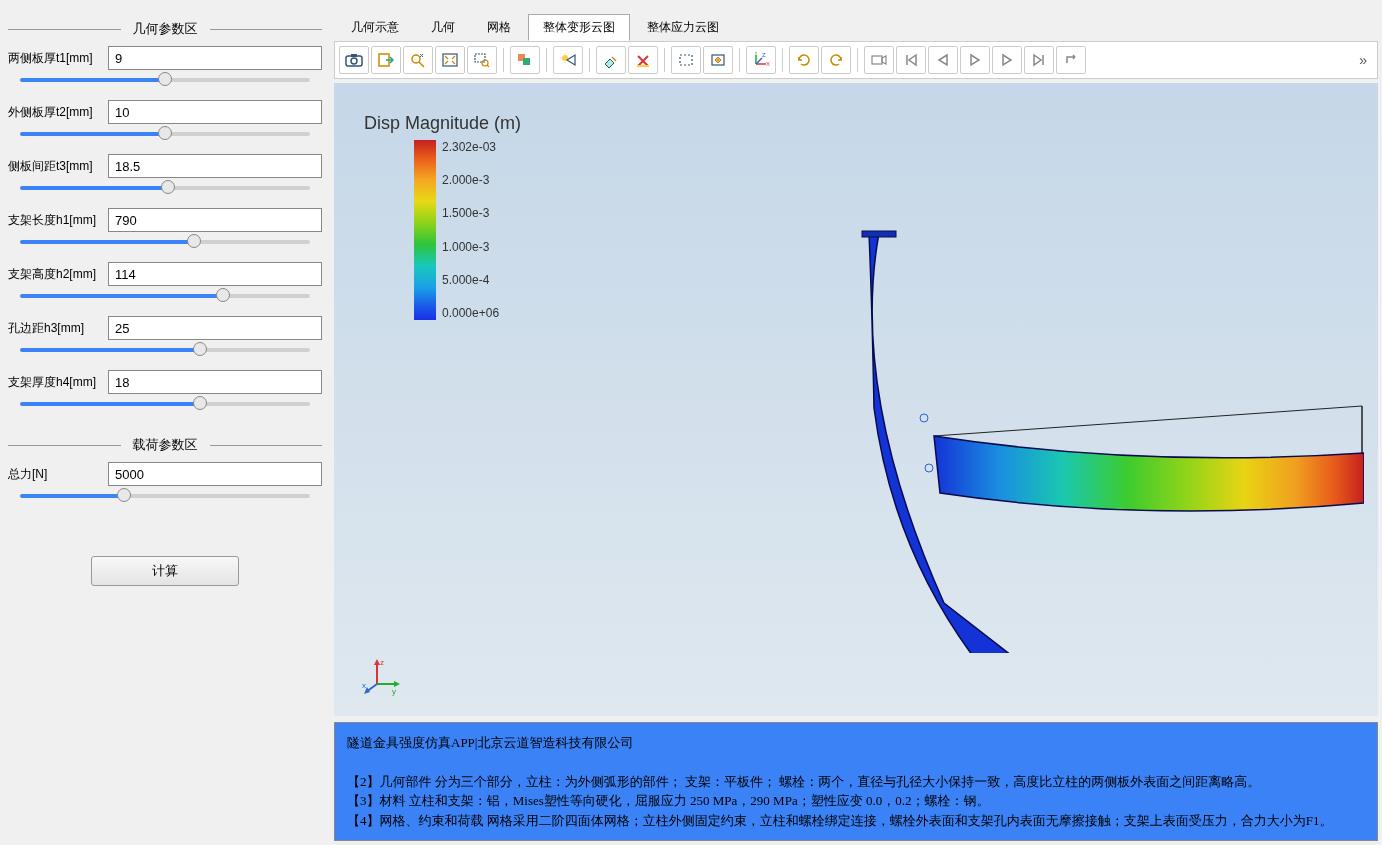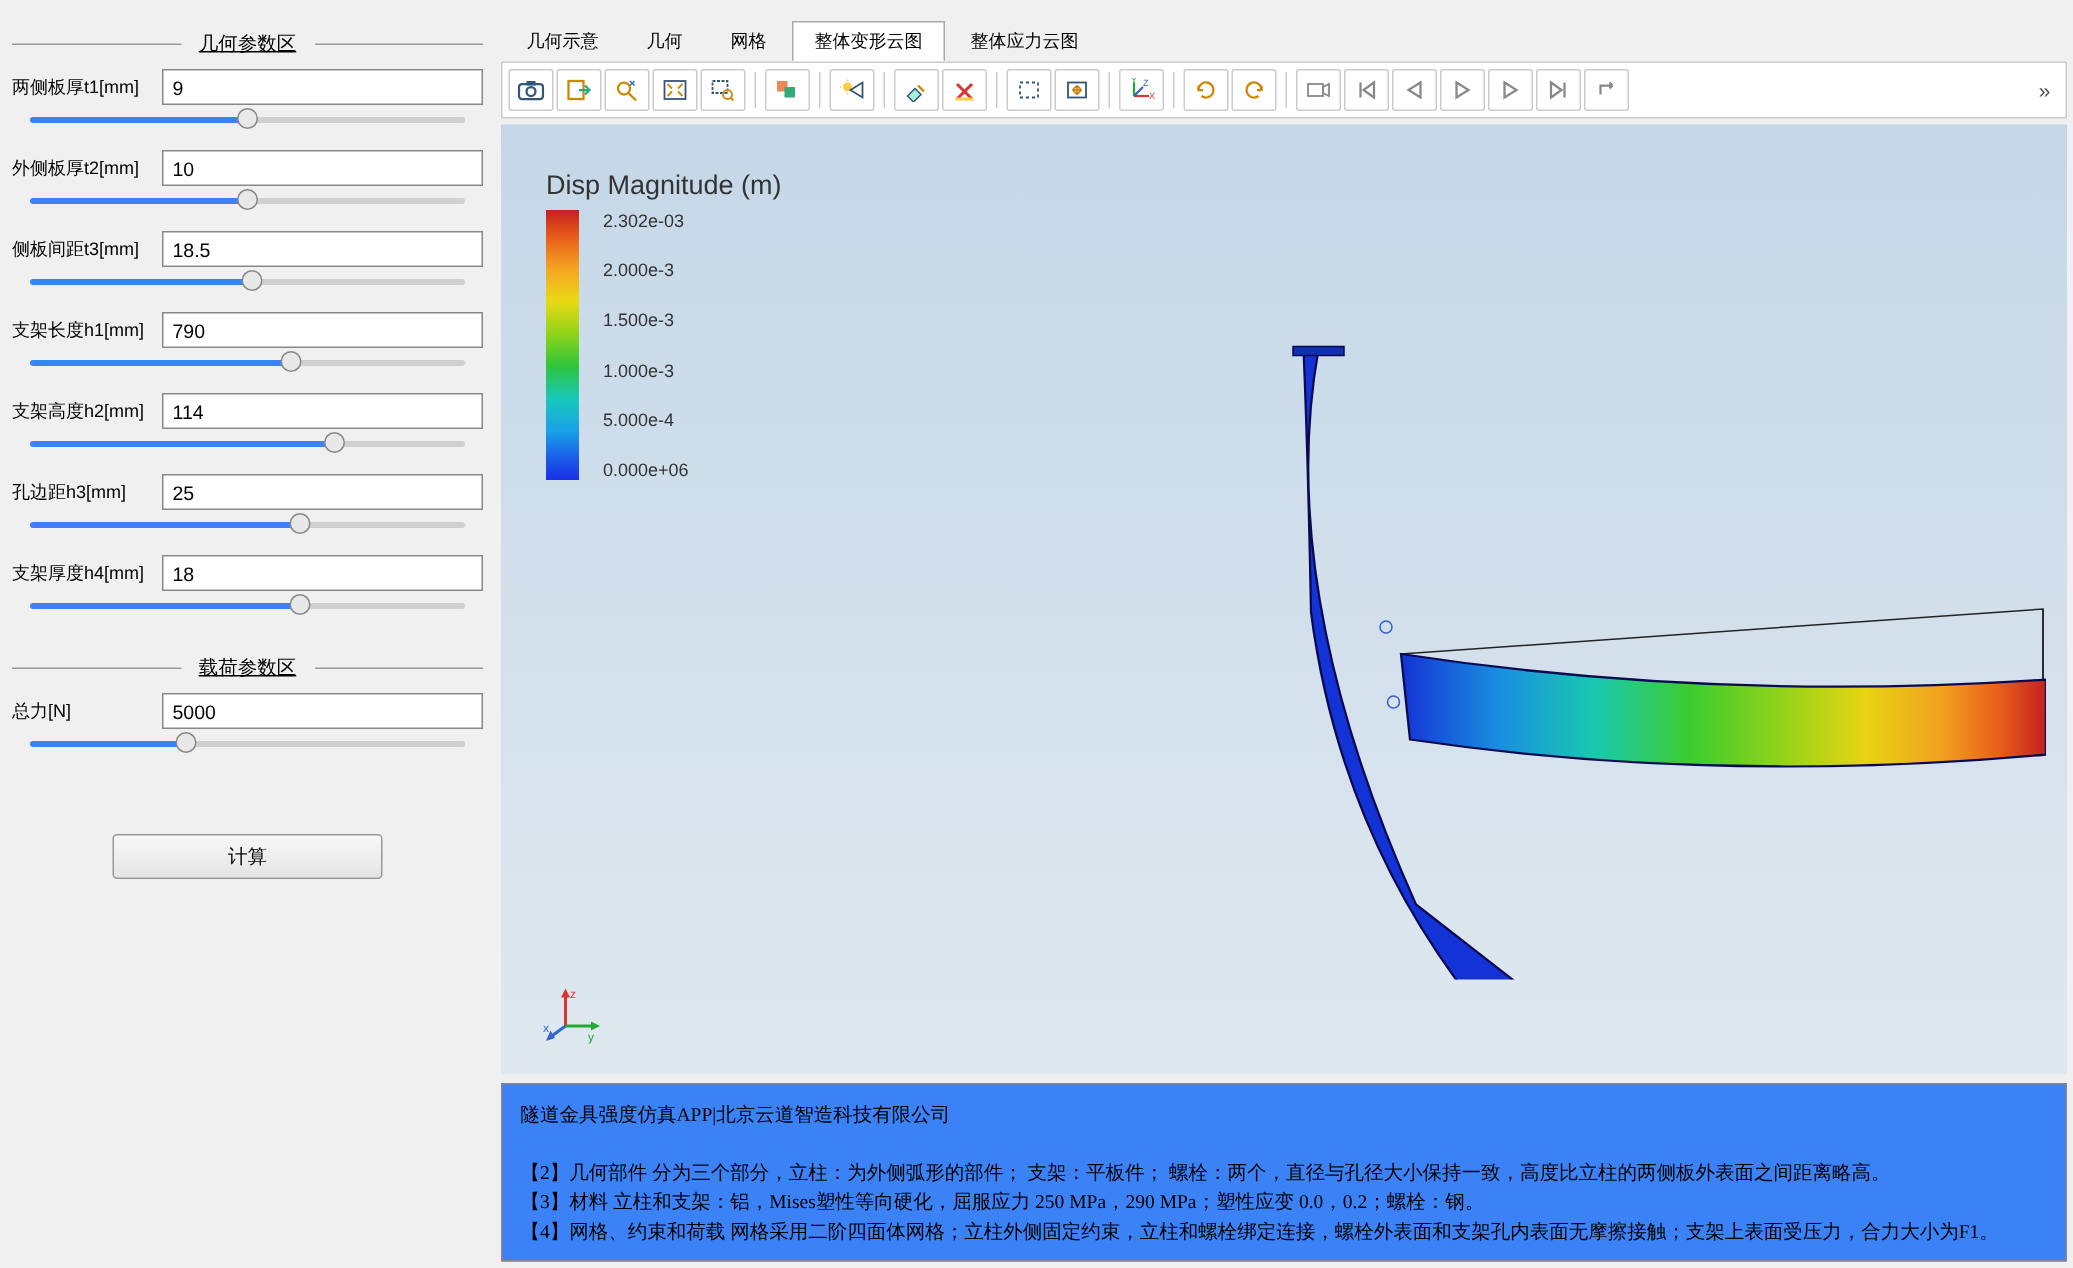--- a/index.html
+++ b/index.html
@@ -25,21 +25,20 @@
       margin: 12px 0 8px 0;
     }
     .section-title .line {
       flex: 1;
       height: 1px;
       background: #999;
     }
     .section-title .text {
       padding: 0 12px;
       font-size: 13px;
-      text-decoration: underline;
     }
     .param-row {
       display: flex;
       align-items: center;
       margin-bottom: 4px;
     }
     .param-label {
       width: 100px;
       font-size: 12px;
     }
@@ -68,21 +67,21 @@
       background: #e8e8e8;
       border: 1px solid #888;
       border-radius: 50%;
       top: -6px;
       left: var(--pct, 50%);
       transform: translateX(-50%);
       cursor: pointer;
     }
     .compute-btn {
       margin: 40px auto 4px auto;
-      width: 180px;
+      width: 148px;
       height: 30px;
       background: linear-gradient(#f8f8f8, #e4e4e4);
       border: 1px solid #999;
       border-radius: 3px;
       cursor: pointer;
       font-size: 13px;
     }
 
     .right-panel {
       flex: 1;
@@ -148,21 +147,22 @@
     }
     .legend-title {
       font-size: 18px;
       color: #333;
       margin-bottom: 6px;
       font-family: Arial, sans-serif;
     }
     .legend-body {
       display: flex;
       align-items: flex-start;
-      gap: 16px;
+      gap: 6px;
+      margin-left: 50px;
     }
     .legend-bar {
       width: 22px;
       height: 180px;
       background: linear-gradient(to bottom,
         #c42020 0%, #e85c1a 10%, #f5a623 22%, #e8d914 34%,
         #8fd318 46%, #2ec43c 58%, #18c8bc 70%, #1aa0e8 82%,
         #1a5ce8 92%, #1a2ee8 100%);
     }
     .legend-labels {

